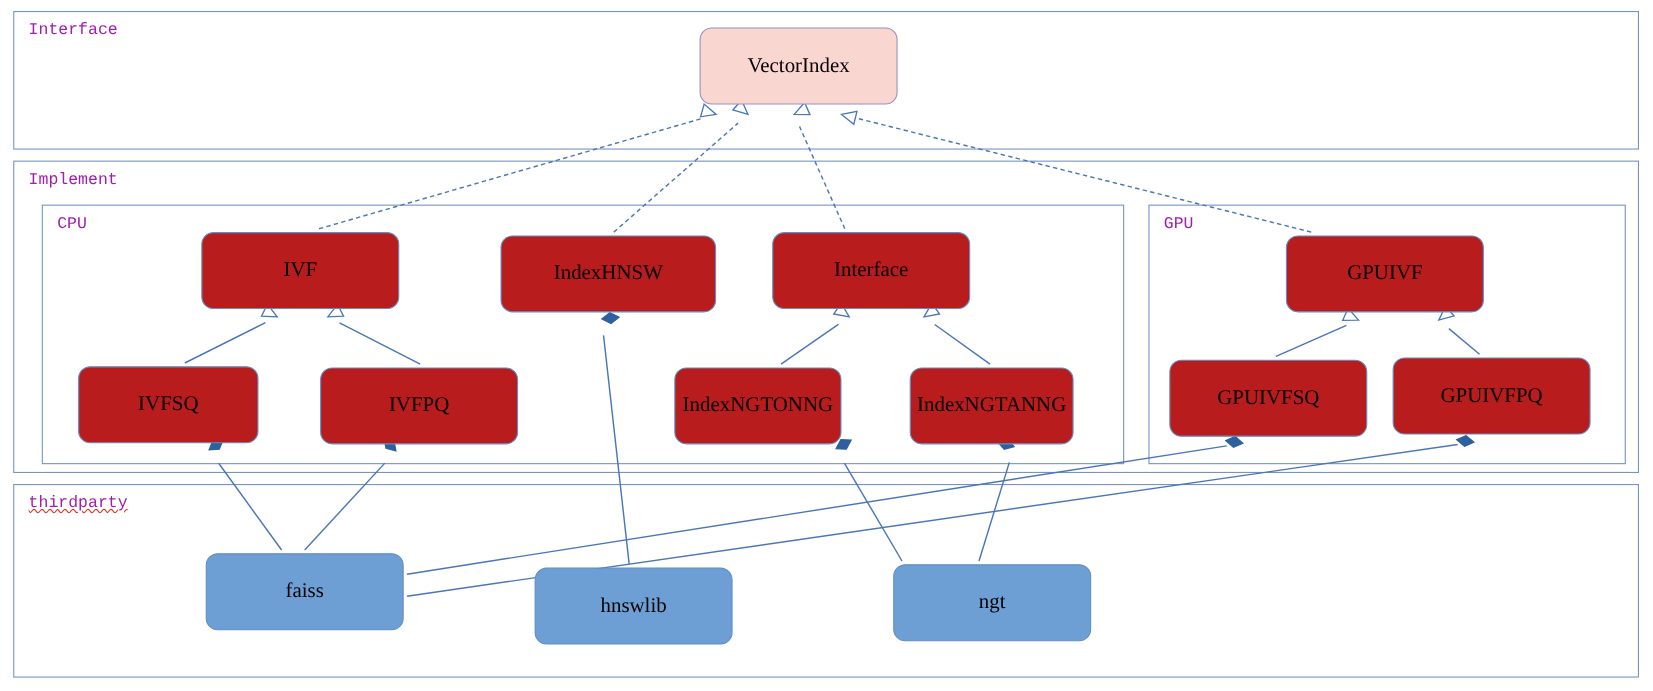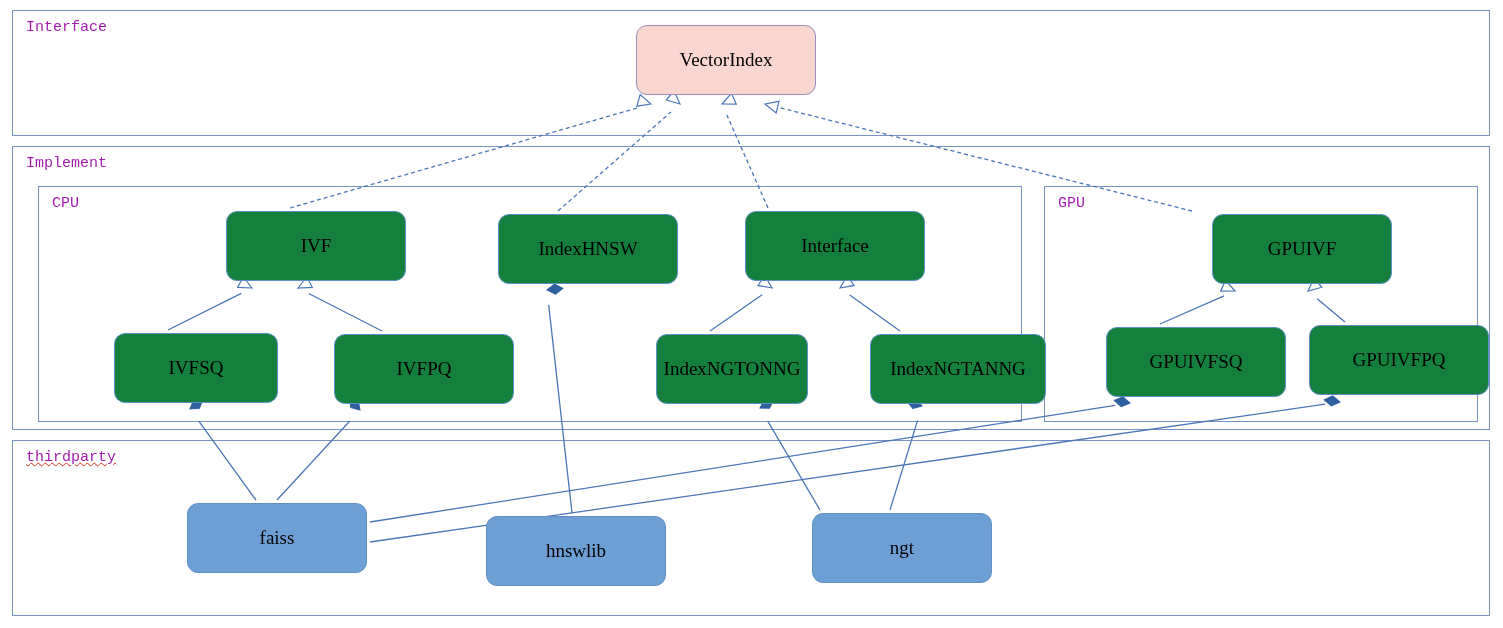--- a/index.html
+++ b/index.html
@@ -9,21 +9,21 @@
   
   .container{position:absolute;border:1px solid #7793c4;background:transparent;box-sizing:border-box;}
   .container-label{position:absolute;font-family:Liberation Mono, monospace;font-size:15px;color:#a21caf;white-space:nowrap;text-align:center;}
   .spellcheck{text-decoration:underline;text-decoration-color:#e03020;text-decoration-style:wavy;text-decoration-thickness:1px;}
 
   
   .node{position:absolute;box-sizing:border-box;border:1px solid #6a8ec2;border-radius:11px;
         display:flex;align-items:center;justify-content:center;
         font-family:"Liberation Serif",serif;font-size:19px;color:#000;text-align:center;z-index:6;}
   .node.iface{background:#fad6d0;border-color:#9a8fbe;margin-left:32px;}
-  .node.cpu-node,.node.gpu-node{background:#15803d;border-color:#5f8fc4;margin-left:43px;}
+  .node.cpu-node,.node.gpu-node{background:#b91c1c;border-color:#5f8fc4;}
   .node.third{background:#6e9fd4;border-color:#5f8fc4;}
 
   
   #edges{position:absolute;left:0;top:0;width:1503px;height:628px;z-index:3;pointer-events:none;}
   .edge-solid{stroke:#4a76b8;stroke-width:1.3;fill:none;}
   .edge-dashed{stroke:#4a76b8;stroke-width:1.3;fill:none;stroke-dasharray:4 3;}
   .tri-hollow{fill:#ffffff;stroke:#4a76b8;stroke-width:1.2;}
   .diamond-filled{fill:#2e5f9e;stroke:#2e5f9e;stroke-width:1;}
 </style>
 </head>
@@ -145,27 +145,27 @@
         <line x1="890" y1="510" x2="917.5887122674371" y2="420.33668513082927" class="edge-solid"></line>
         <g transform="translate(922,406) rotate(197)">
           <path d="M 0 0 L 8 -5 L 16 0 L 8 5 Z" class="diamond-filled"></path>
         </g>
       </g>
     </svg>
 
   <div id="nodes">
       <div class="node iface" style="left: 604px; top: 25px; width: 180px; height: 70px;">VectorIndex</div>
       <div class="node cpu-node" style="left: 183px; top: 211px; width: 180px; height: 70px;">IVF</div>
-      <div class="node cpu-node" style="left: 455px; top: 214px; width: 180px; height: 70px;">IndexHNSW</div>
+      <div class="node cpu-node" style="left: 455px; top: 214px; width: 196px; height: 70px;">IndexHNSW</div>
       <div class="node cpu-node" style="left: 702px; top: 211px; width: 180px; height: 70px;">Interface</div>
       <div class="node gpu-node" style="left: 1169px; top: 214px; width: 180px; height: 70px;">GPUIVF</div>
       <div class="node cpu-node" style="left: 71px; top: 333px; width: 164px; height: 70px;">IVFSQ</div>
       <div class="node cpu-node" style="left: 291px; top: 334px; width: 180px; height: 70px;">IVFPQ</div>
       <div class="node cpu-node" style="left: 613px; top: 334px; width: 152px; height: 70px;">IndexNGTONNG</div>
-      <div class="node cpu-node" style="left: 827px; top: 334px; width: 176px; height: 70px;">IndexNGTANNG</div>
+      <div class="node cpu-node" style="left: 827px; top: 334px; width: 149px; height: 70px;">IndexNGTANNG</div>
       <div class="node gpu-node" style="left: 1063px; top: 327px; width: 180px; height: 70px;">GPUIVFSQ</div>
       <div class="node gpu-node" style="left: 1266px; top: 325px; width: 180px; height: 70px;">GPUIVFPQ</div>
       <div class="node third" style="left: 187px; top: 503px; width: 180px; height: 70px;">faiss</div>
       <div class="node third" style="left: 486px; top: 516px; width: 180px; height: 70px;">hnswlib</div>
       <div class="node third" style="left: 772px; top: 513px; width: 180px; height: 70px; margin-left: 40px;">ngt</div>
     </div>
 
 </div>
 
 </body></html>

